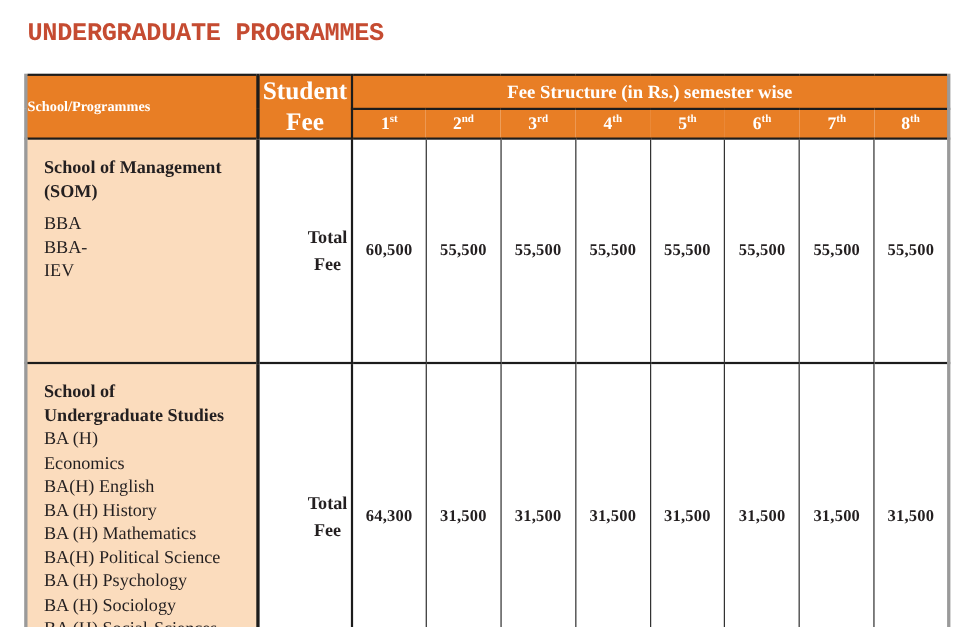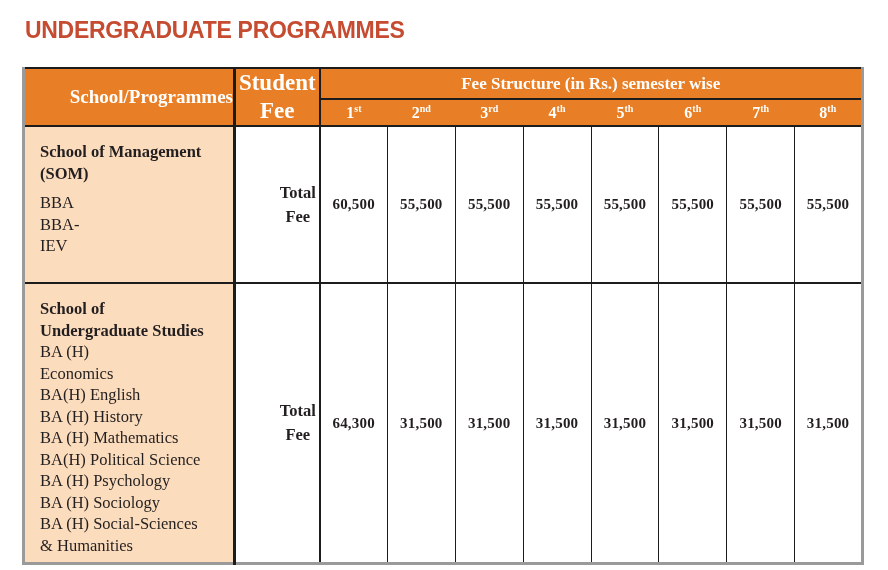--- a/index.html
+++ b/index.html
@@ -18,21 +18,21 @@
     width: 888px;
     height: 570px;
     background: #FFFFFF;
     overflow: hidden;
     font-family: "Liberation Serif", serif;
   }
   .title {
     position: absolute;
     left: 25px;
     top: 17px;
-    font-family: Liberation Sans, sans-serif;
+    font-family: Liberation Mono, monospace;
     font-size: 23px;
     font-weight: bold;
     letter-spacing: -0.3px;
     color: var(--title-color);
     white-space: nowrap;
   }
   table.fee-table {
     position: absolute;
     left: 22px;
     top: 67px;
@@ -49,24 +49,24 @@
 
   thead th {
     background: var(--header-bg);
     color: var(--header-text);
     font-weight: bold;
     padding: 0;
   }
   tr.hrow-1 { height: 29px; }
   tr.hrow-2 { height: 25px; }
   .th-school {
-    font-size: 19px;
+    font-size: 13px;
     border-right: 3px solid var(--line);
     border-bottom: 2px solid var(--line);
-    text-align: right;
+    text-align: left;
     vertical-align: middle;
   }
   .th-student {
     font-size: 23px;
     line-height: 1.22;
     border-right: 2px solid var(--line);
     border-bottom: 2px solid var(--line);
     text-align: center;
     vertical-align: middle;
   }
@@ -79,21 +79,21 @@
   .th-sem {
     font-size: 16px;
     border-bottom: 2px solid var(--line);
     text-align: center;
     vertical-align: middle;
     margin-left: 25px;
   }
   .th-sem sup { font-size: 10px; line-height: 0; }
 
   tbody td { color: var(--text); }
-  tr.brow-0 { height: 157px; }
+  tr.brow-0 { height: 204px; }
   tr.brow-1 { height: 254px; }
   tbody td { border-bottom: 2px solid var(--line); }
   .td-school {
     background: var(--cell-bg);
     border-right: 3px solid var(--line);
     vertical-align: top;
     padding: 14px 8px 6px 15px;
     font-size: 16.5px;
     line-height: 21.5px;
     text-align: left;

